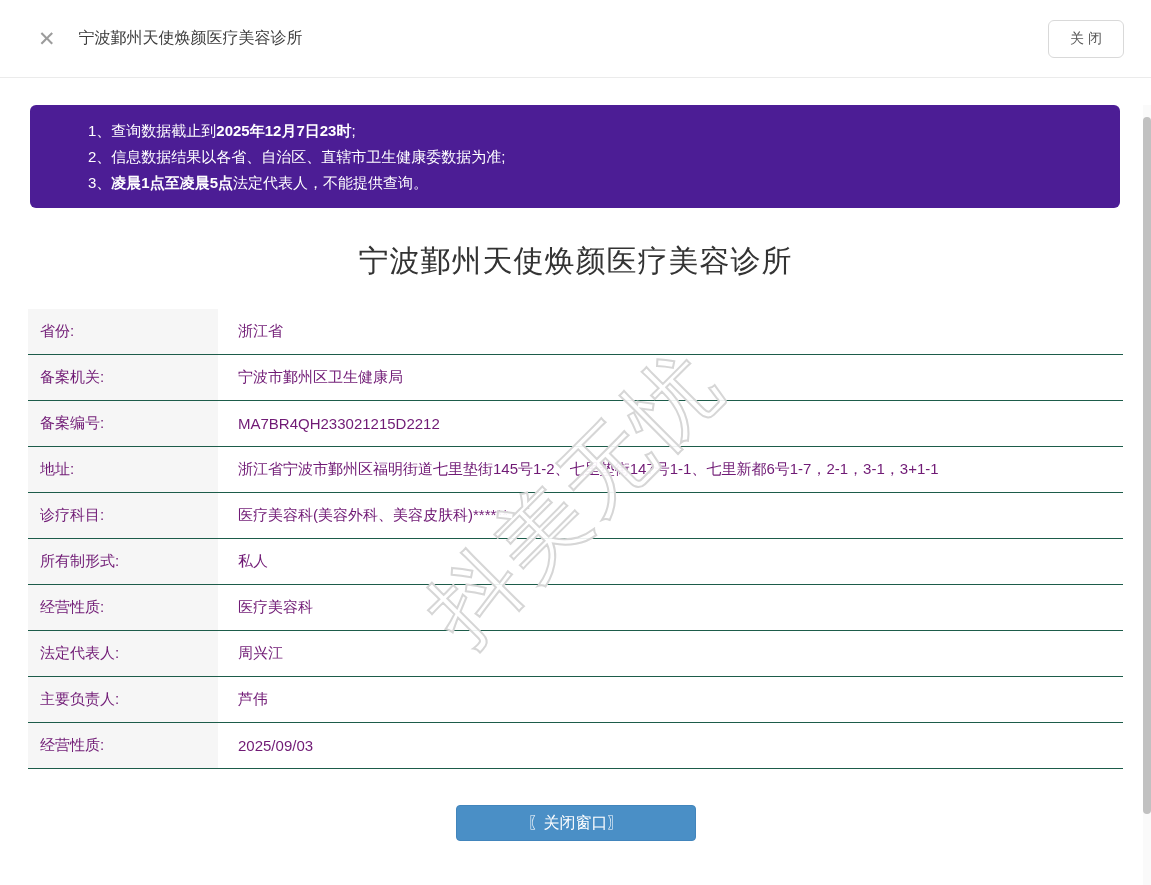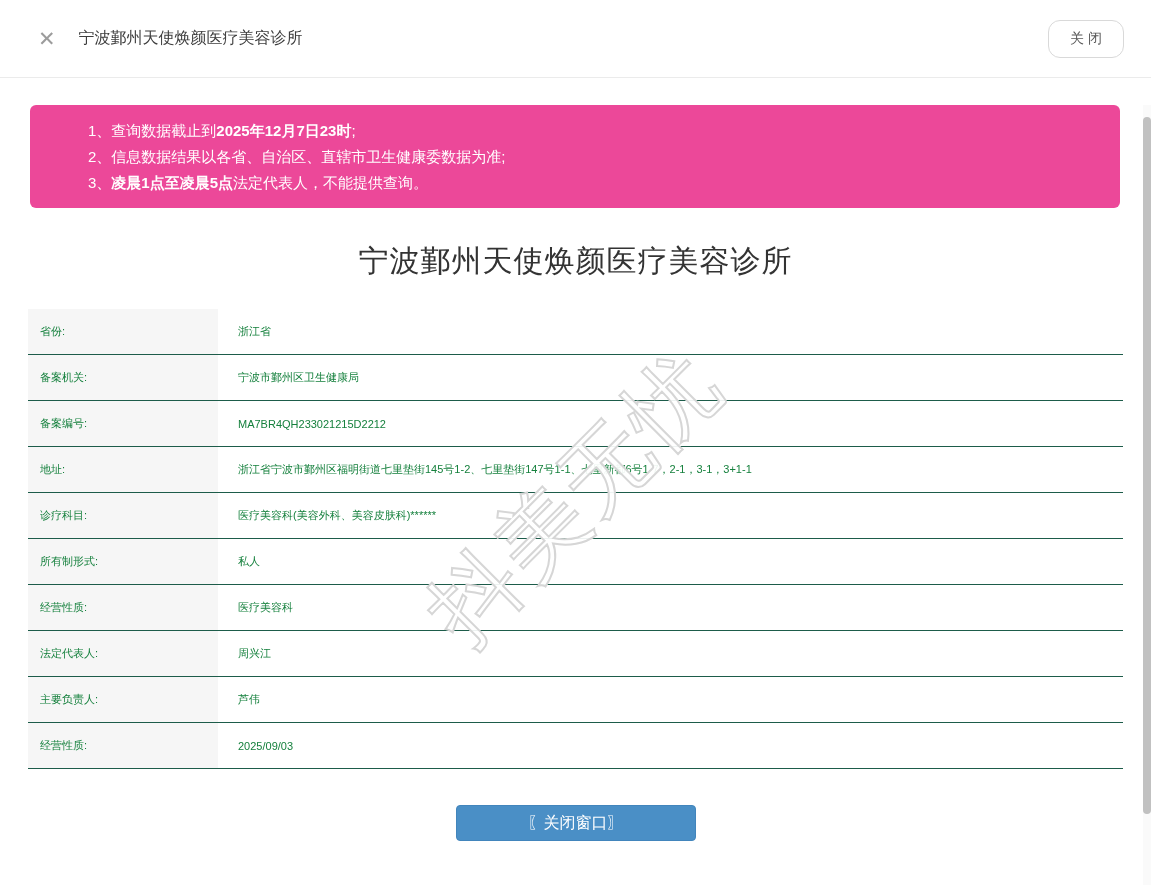--- a/index.html
+++ b/index.html
@@ -4,34 +4,34 @@
 <style>
   * { margin:0; padding:0; box-sizing:border-box; }
   html,body { width:1151px; height:885px; background:#fff; overflow:hidden;
     font-family:"Liberation Sans","DejaVu Sans",sans-serif; }
 
   .header { height:78px; display:flex; align-items:center;
     padding:0 27px 0 38px; border-bottom:1px solid #ebebeb; background:#fff; }
   .close-x { font-size:21px; color:#9c9c9c; cursor:pointer; line-height:1; }
   .header-title { margin-left:23px; font-size:16px; color:#3d3d3d; }
   .close-btn { margin-left:auto; border:1px solid #d9d9d9; background:#fff;
-    color:#595959; font-size:14px; padding:9px 21px; border-radius:12px; cursor:pointer; }
+    color:#595959; font-size:14px; padding:9px 21px; border-radius:6px; cursor:pointer; }
 
   .content { position:relative; height:806px; background:#fff; }
 
-  .notice { margin:27px 31px 0 30px; background:#ec4899; border-radius:6px;
+  .notice { margin:27px 31px 0 30px; background:#4c1d95; border-radius:6px;
     padding:13px 20px 12px 58px; color:#fff; font-size:15px; line-height:26px; }
   .notice b { font-weight:bold; }
 
   .page-title { margin-top:33px; text-align:center; font-size:30px;
     color:#333; font-weight:400; letter-spacing:1px; }
 
   .info-table { margin:27px 28px 0 28px; }
   .row { display:flex; align-items:stretch; height:46px;
-    border-bottom:1px solid #1d5c4a; font-size:11px; color:#15803d; }
+    border-bottom:1px solid #1d5c4a; font-size:15px; color:#701a75; }
   .row-label { width:190px; flex-shrink:0; background:#f6f6f6;
     display:flex; align-items:center; padding-left:12px; }
   .row-value { flex:1; display:flex; align-items:center; padding-left:20px; }
 
   .btn-wrap { margin-top:36px; text-align:center; }
   .close-window-btn { width:240px; height:36px; background:#4a8fc6;
     border:1px solid #4285bc; border-radius:4px; color:#fff; font-size:16px; cursor:pointer; }
 
   .diag-watermark { position:absolute; left:395px; top:248px; width:360px; height:290px;
     display:flex; align-items:center; justify-content:center; transform:rotate(-45deg);

